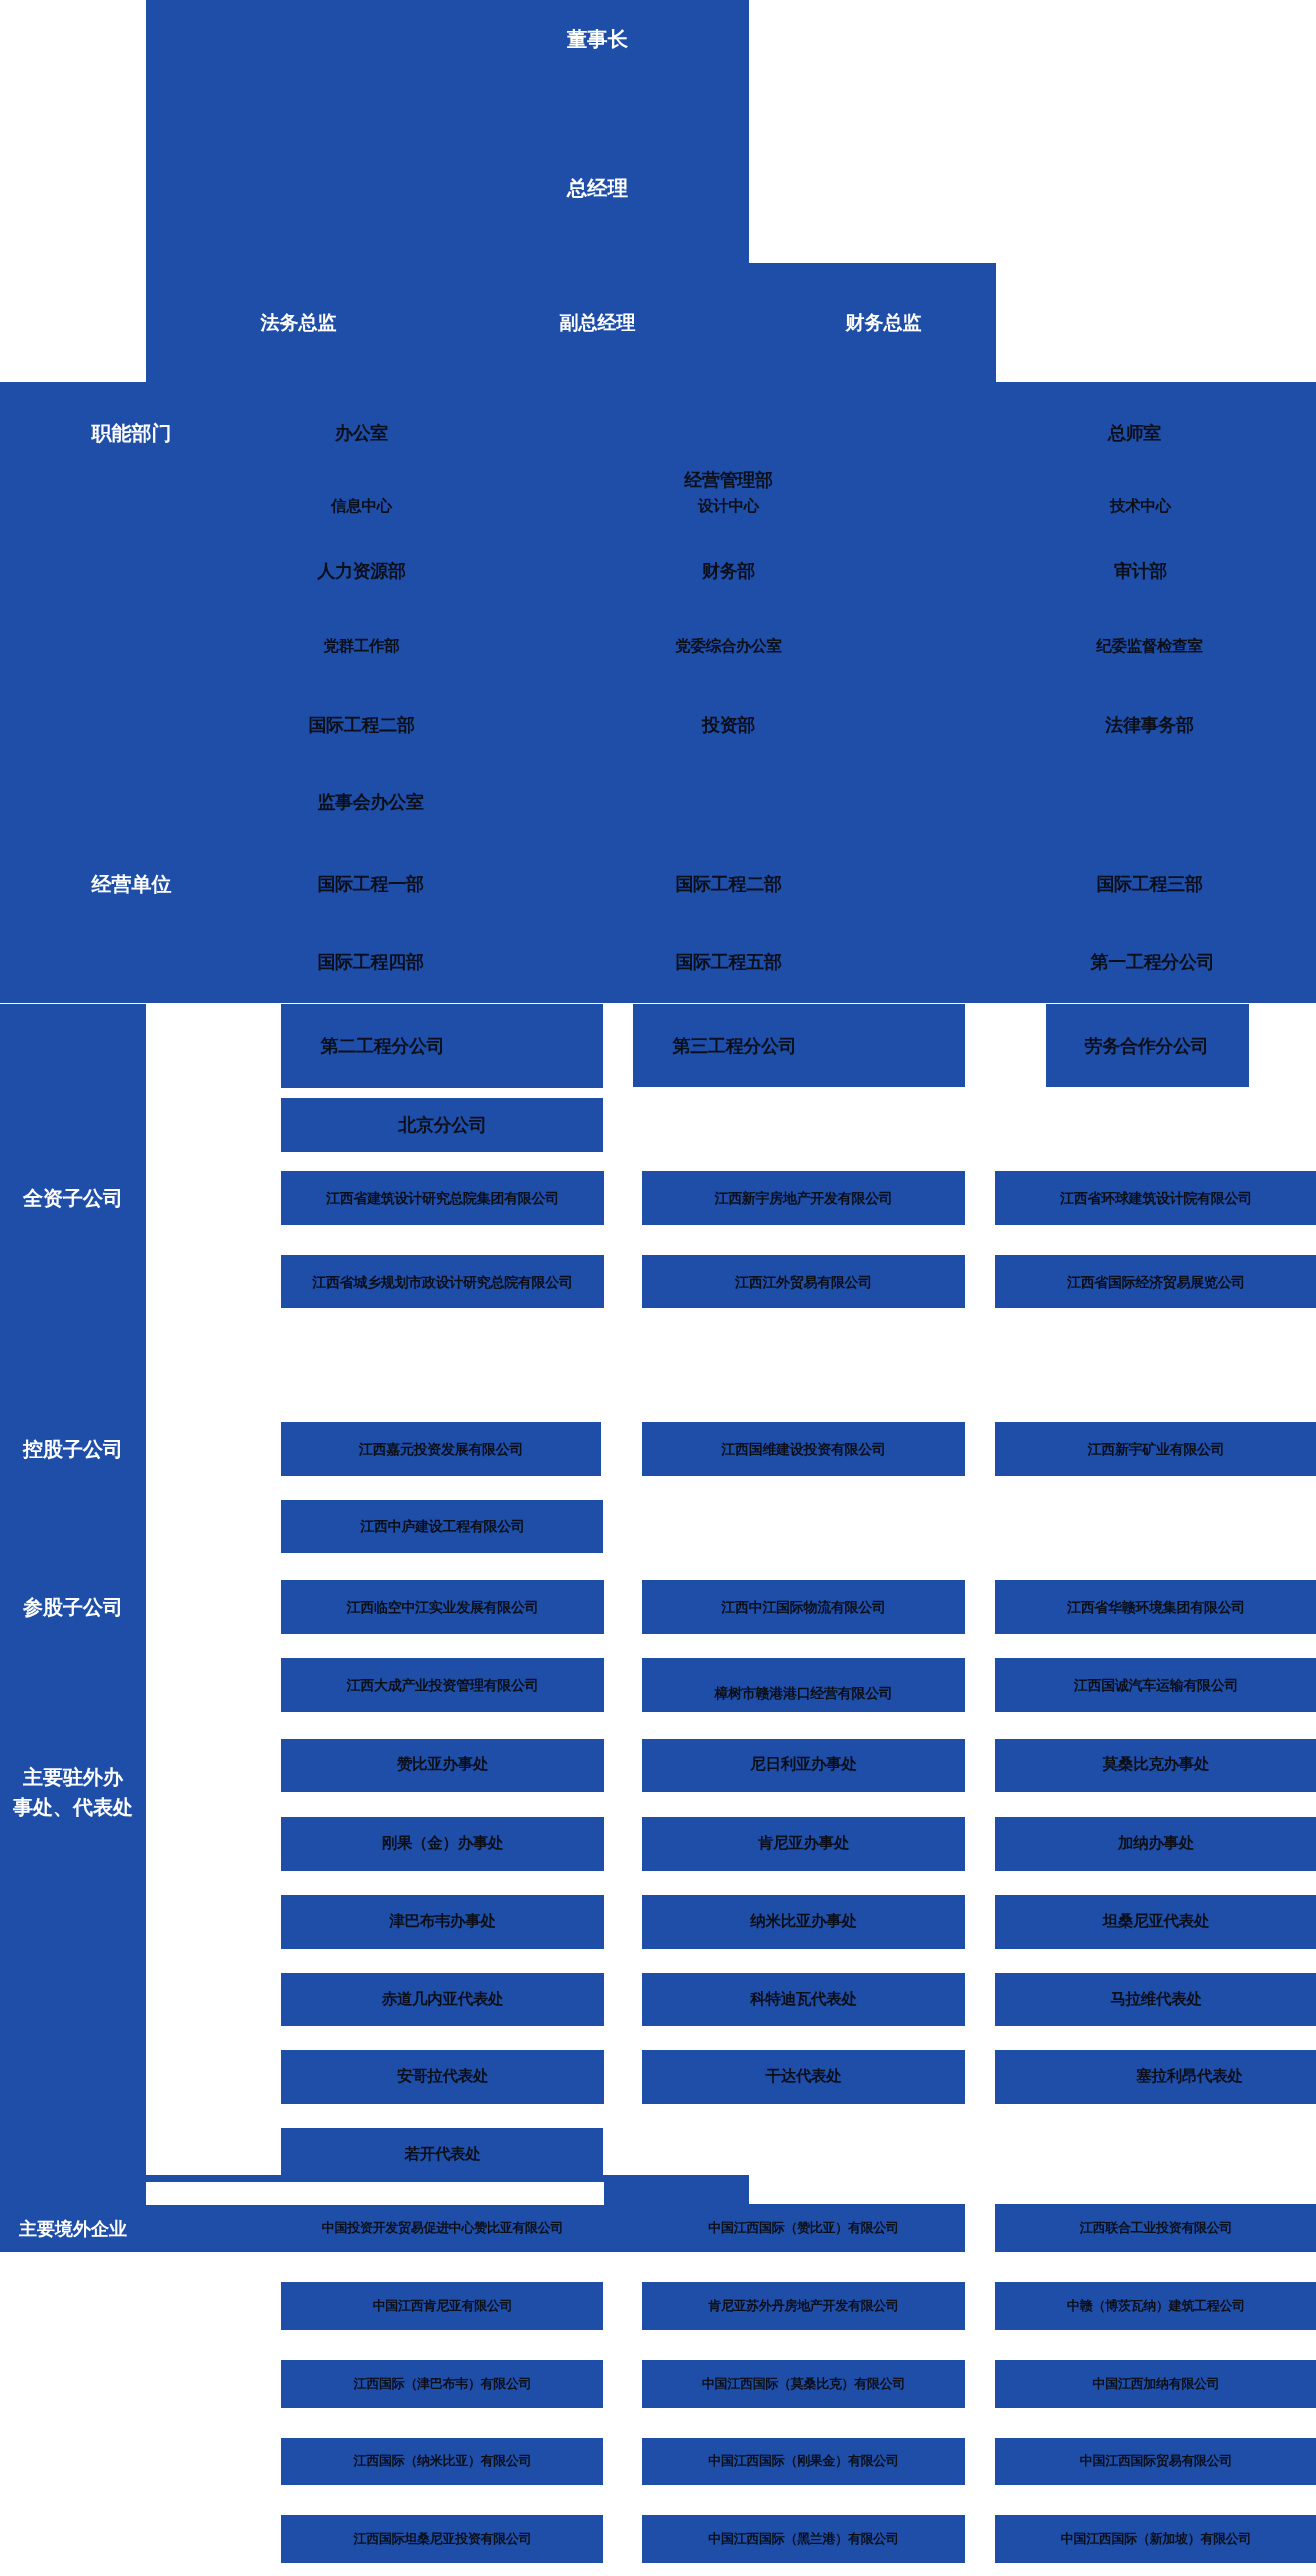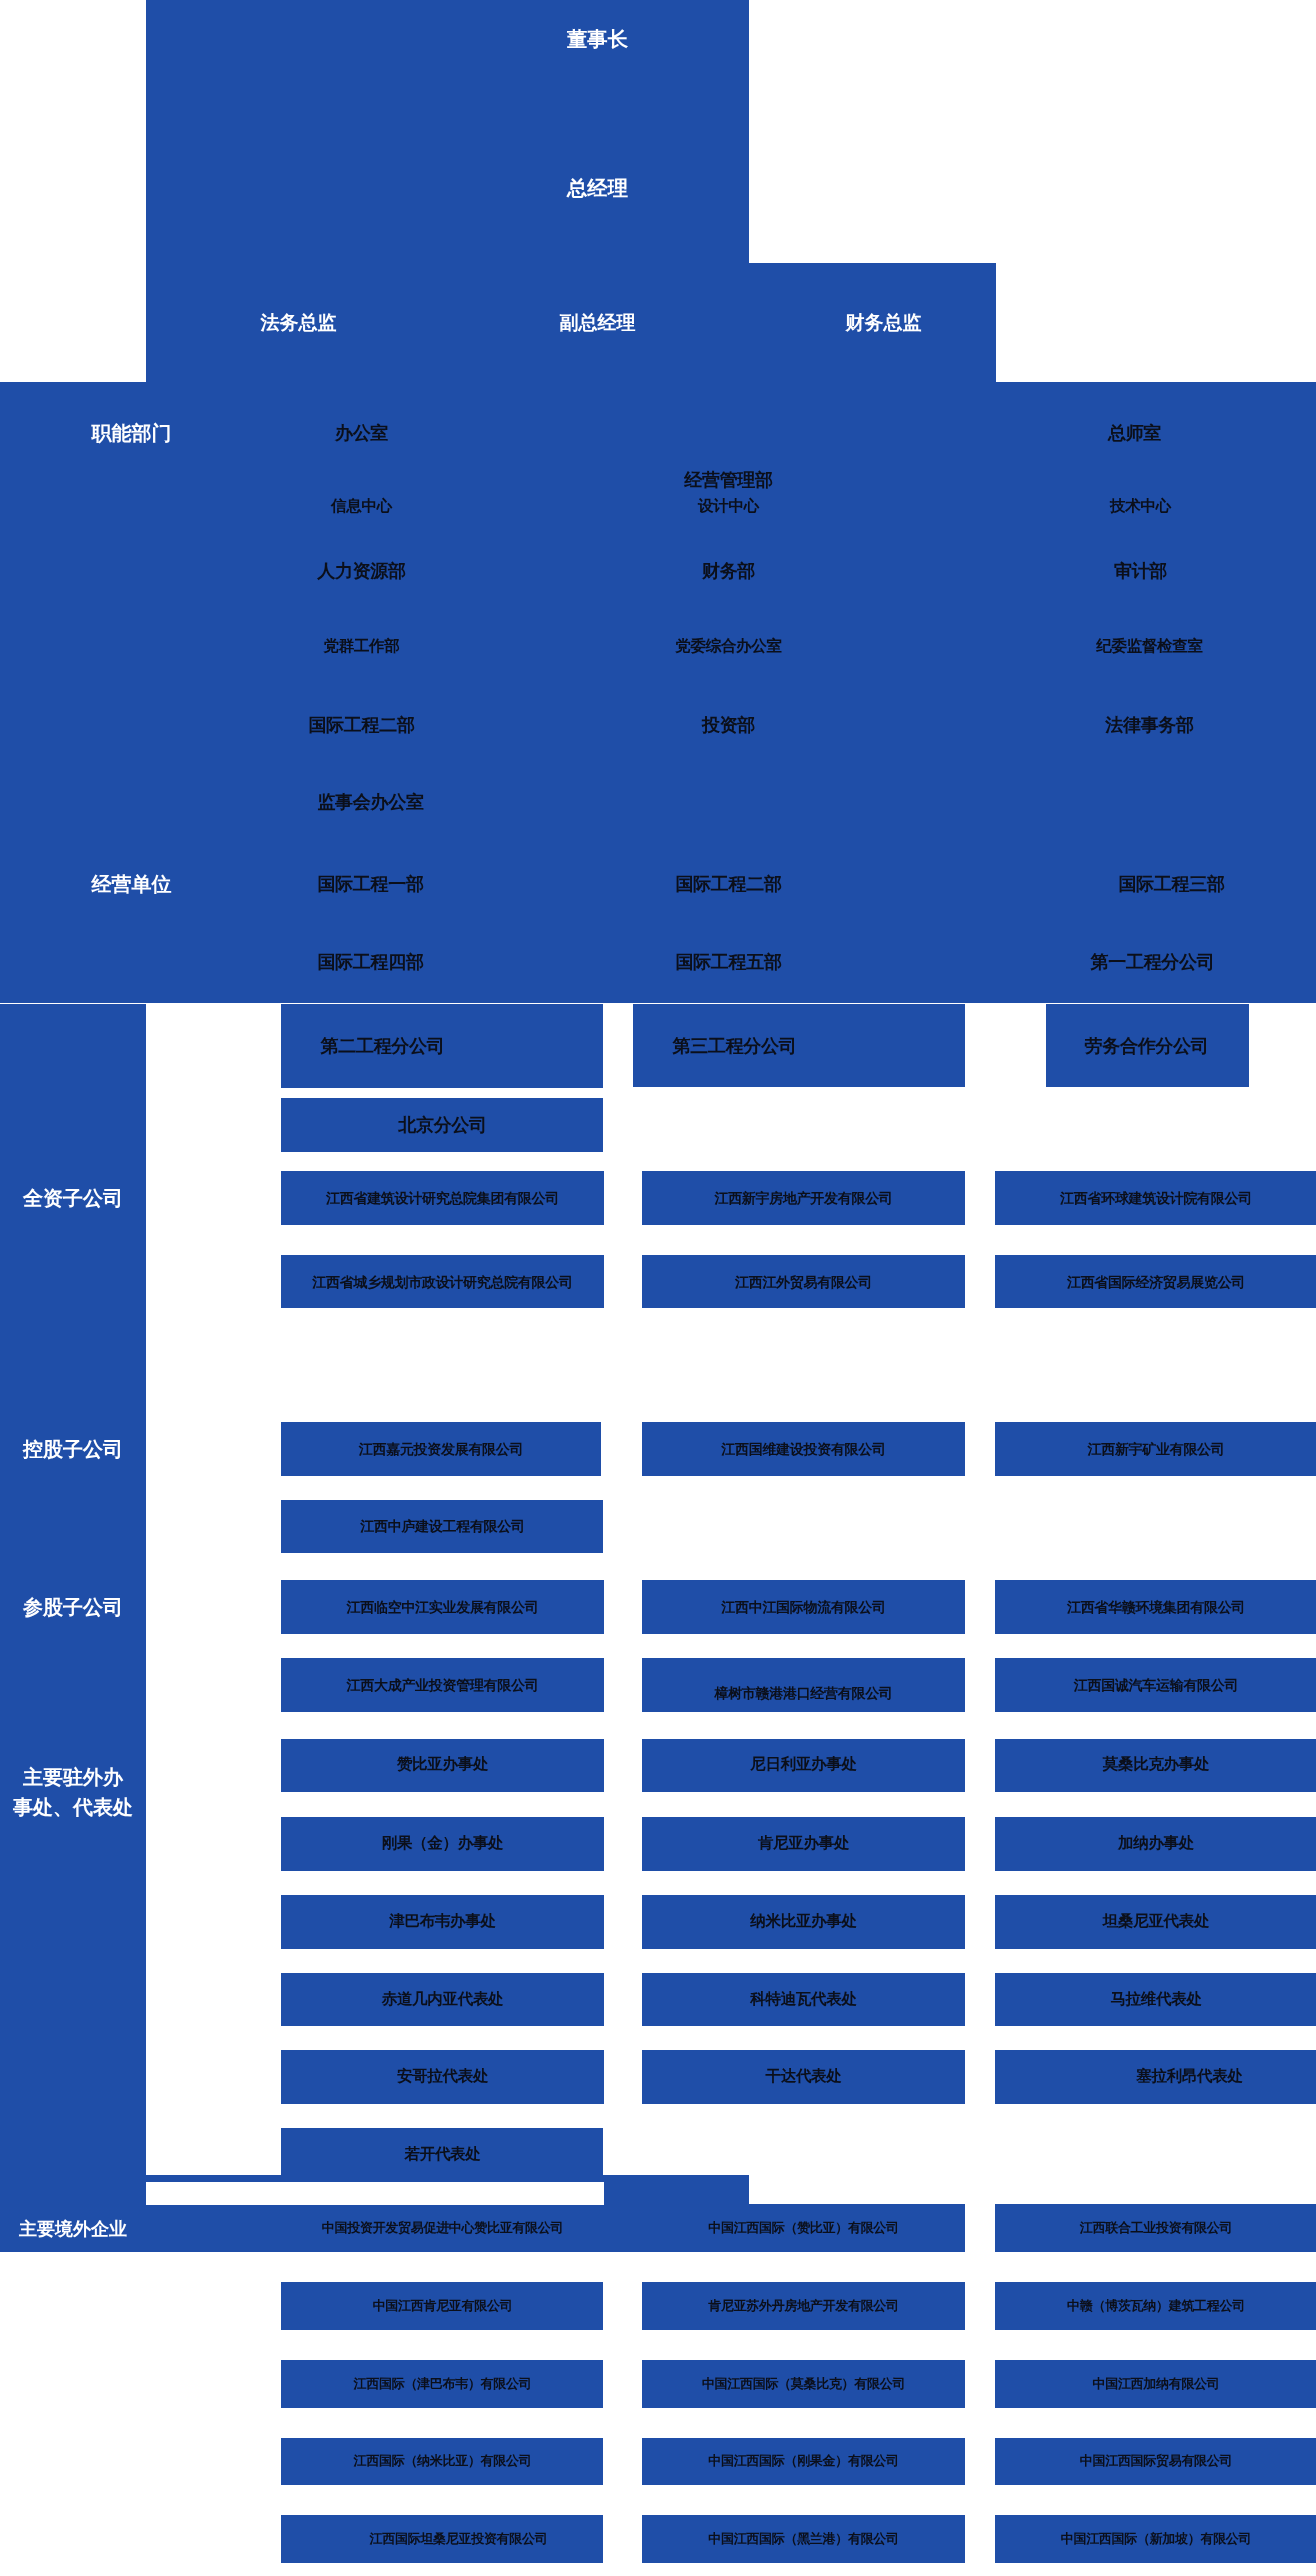--- a/index.html
+++ b/index.html
@@ -82,21 +82,21 @@
   <div class="node t30" style="left:281px;top:710px;width:161px;height:30px;">国际工程二部</div>
   <div class="node t30" style="left:639px;top:710px;width:179px;height:30px;">投资部</div>
   <div class="node t30" style="left:1069px;top:710px;width:161px;height:30px;">法律事务部</div>
 
   <div class="node t30" style="left:281px;top:787px;width:179px;height:30px;">监事会办公室</div>
 
   <div class="cat" style="left:42px;top:869px;width:179px;height:30px;">经营单位</div>
 
   <div class="node t30" style="left:281px;top:869px;width:179px;height:30px;">国际工程一部</div>
   <div class="node t30" style="left:639px;top:869px;width:179px;height:30px;">国际工程二部</div>
-  <div class="node t30" style="left:1082px;top:869px;width:179px;height:30px;text-align:right;">国际工程三部</div>
+  <div class="node t30" style="left:1060px;top:869px;width:179px;height:30px;text-align:right;">国际工程三部</div>
 
   <div class="node t30" style="left:281px;top:947px;width:179px;height:30px;">国际工程四部</div>
   <div class="node t30" style="left:639px;top:947px;width:179px;height:30px;">国际工程五部</div>
   <div class="node t30" style="left:1051px;top:947px;width:203px;height:30px;">第一工程分公司</div>
 
   <div class="node t30" style="left:281px;top:1016px;width:203px;height:60px;">第二工程分公司</div>
   <div class="node t30" style="left:633px;top:1016px;width:203px;height:60px;">第三工程分公司</div>
   <div class="node t30" style="left:1045px;top:1016px;width:203px;height:60px;">劳务合作分公司</div>
 
   <div class="node t30" style="left:281px;top:1098px;width:323px;height:54px;">北京分公司</div>
@@ -166,21 +166,21 @@
   <div class="node t22" style="left:995px;top:2282px;width:322px;height:48px;">中赣（博茨瓦纳）建筑工程公司</div>
 
   <div class="node t22" style="left:281px;top:2360px;width:323px;height:48px;">江西国际（津巴布韦）有限公司</div>
   <div class="node t22" style="left:642px;top:2360px;width:323px;height:48px;">中国江西国际（莫桑比克）有限公司</div>
   <div class="node t22" style="left:995px;top:2360px;width:322px;height:48px;">中国江西加纳有限公司</div>
 
   <div class="node t22" style="left:281px;top:2437px;width:323px;height:48px;">江西国际（纳米比亚）有限公司</div>
   <div class="node t22" style="left:642px;top:2437px;width:323px;height:48px;">中国江西国际（刚果金）有限公司</div>
   <div class="node t22" style="left:995px;top:2437px;width:322px;height:48px;">中国江西国际贸易有限公司</div>
 
-  <div class="node t22" style="left:281px;top:2515px;width:323px;height:48px;padding-left:16px;">江西国际坦桑尼亚投资有限公司</div>
+  <div class="node t22" style="left:281px;top:2515px;width:323px;height:48px;">江西国际坦桑尼亚投资有限公司</div>
   <div class="node t22" style="left:642px;top:2515px;width:323px;height:48px;">中国江西国际（黑兰港）有限公司</div>
   <div class="node t22" style="left:995px;top:2515px;width:322px;height:48px;">中国江西国际（新加坡）有限公司</div>
 
   <div class="knock" style="left:996px;top:263px;width:320px;height:119px;"></div>
   <div class="knock" style="left:0px;top:0px;width:146px;height:382px;"></div>
   <div class="knock" style="left:749px;top:0px;width:568px;height:263px;"></div>
 
   <div class="knock" style="left:146px;top:1004px;width:135px;height:84px;"></div>
   <div class="knock" style="left:603px;top:1004px;width:30px;height:84px;"></div>
   <div class="knock" style="left:965px;top:1004px;width:81px;height:84px;"></div>

